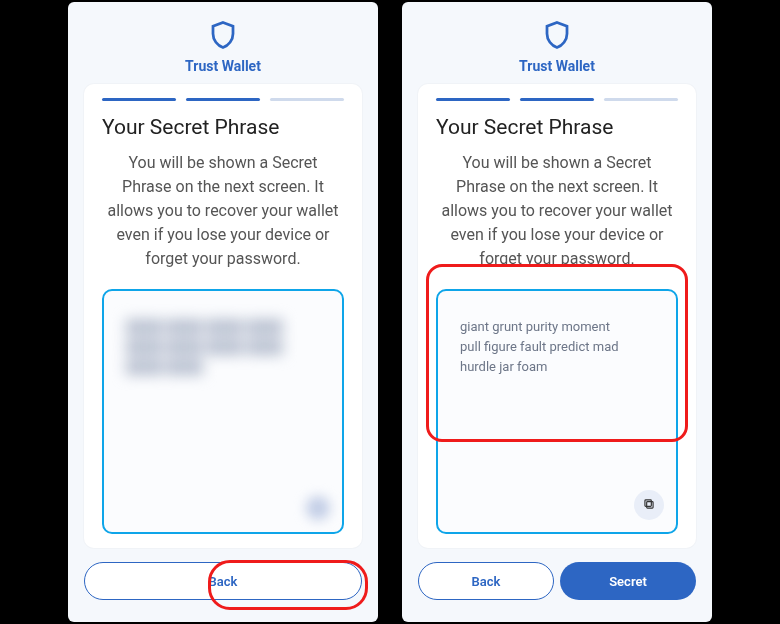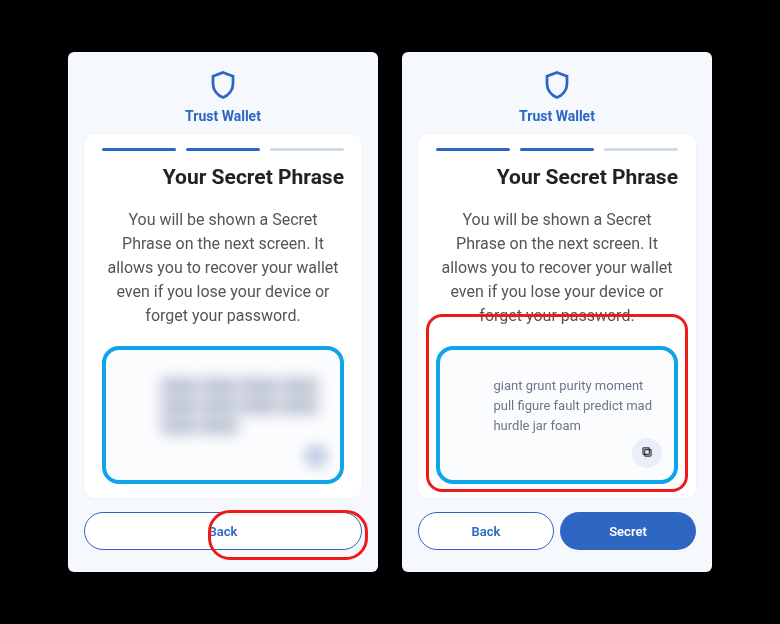--- a/index.html
+++ b/index.html
@@ -8,21 +8,21 @@
     width: 780px;
     height: 624px;
     font-family: -apple-system, BlinkMacSystemFont, "Segoe UI", Roboto, Arial, sans-serif;
     display: flex;
     align-items: center;
     justify-content: center;
     gap: 24px;
   }
   .screen {
     width: 310px;
-    height: 520px;
+    height: 620px;
     background: #f5f8fc;
     border-radius: 6px;
     display: flex;
     flex-direction: column;
     align-items: center;
     padding: 18px 16px 22px 16px;
     position: relative;
   }
   .brand {
     display: flex;
@@ -53,45 +53,44 @@
     margin-bottom: 14px;
   }
   .progress div {
     flex: 1;
     height: 3px;
     border-radius: 2px;
   }
   .progress .done { background: #2d66c3; }
   .progress .todo { background: #cfdaec; }
   .title {
-    text-align: right;
+    text-align: left;
     font-size: 21px;
-    font-weight: 700;
+    font-weight: 400;
     color: #222;
-    margin-bottom: 19px;
+    margin-bottom: 12px;
   }
   .desc {
     text-align: center;
     font-size: 16px;
     line-height: 1.5;
     color: #555;
     padding: 0 4px;
     margin-bottom: 18px;
   }
   .phrase-box {
     background: #fbfcfe;
-    border: 4px solid #0ea5e9;
-    border-radius: 17px;
+    border: 2px solid #0ea5e9;
+    border-radius: 10px;
     width: 100%;
     flex: 1;
     position: relative;
     padding: 26px 22px 16px 22px;
     display: flex;
     flex-direction: column;
-    align-items: flex-end;
   }
   .phrase-box.blurred .phrase-text {
     filter: blur(7px);
     color: #b7bfcf;
   }
   .phrase-text {
     font-size: 13px;
     color: #6d7688;
     line-height: 1.55;
     white-space: pre-line;

